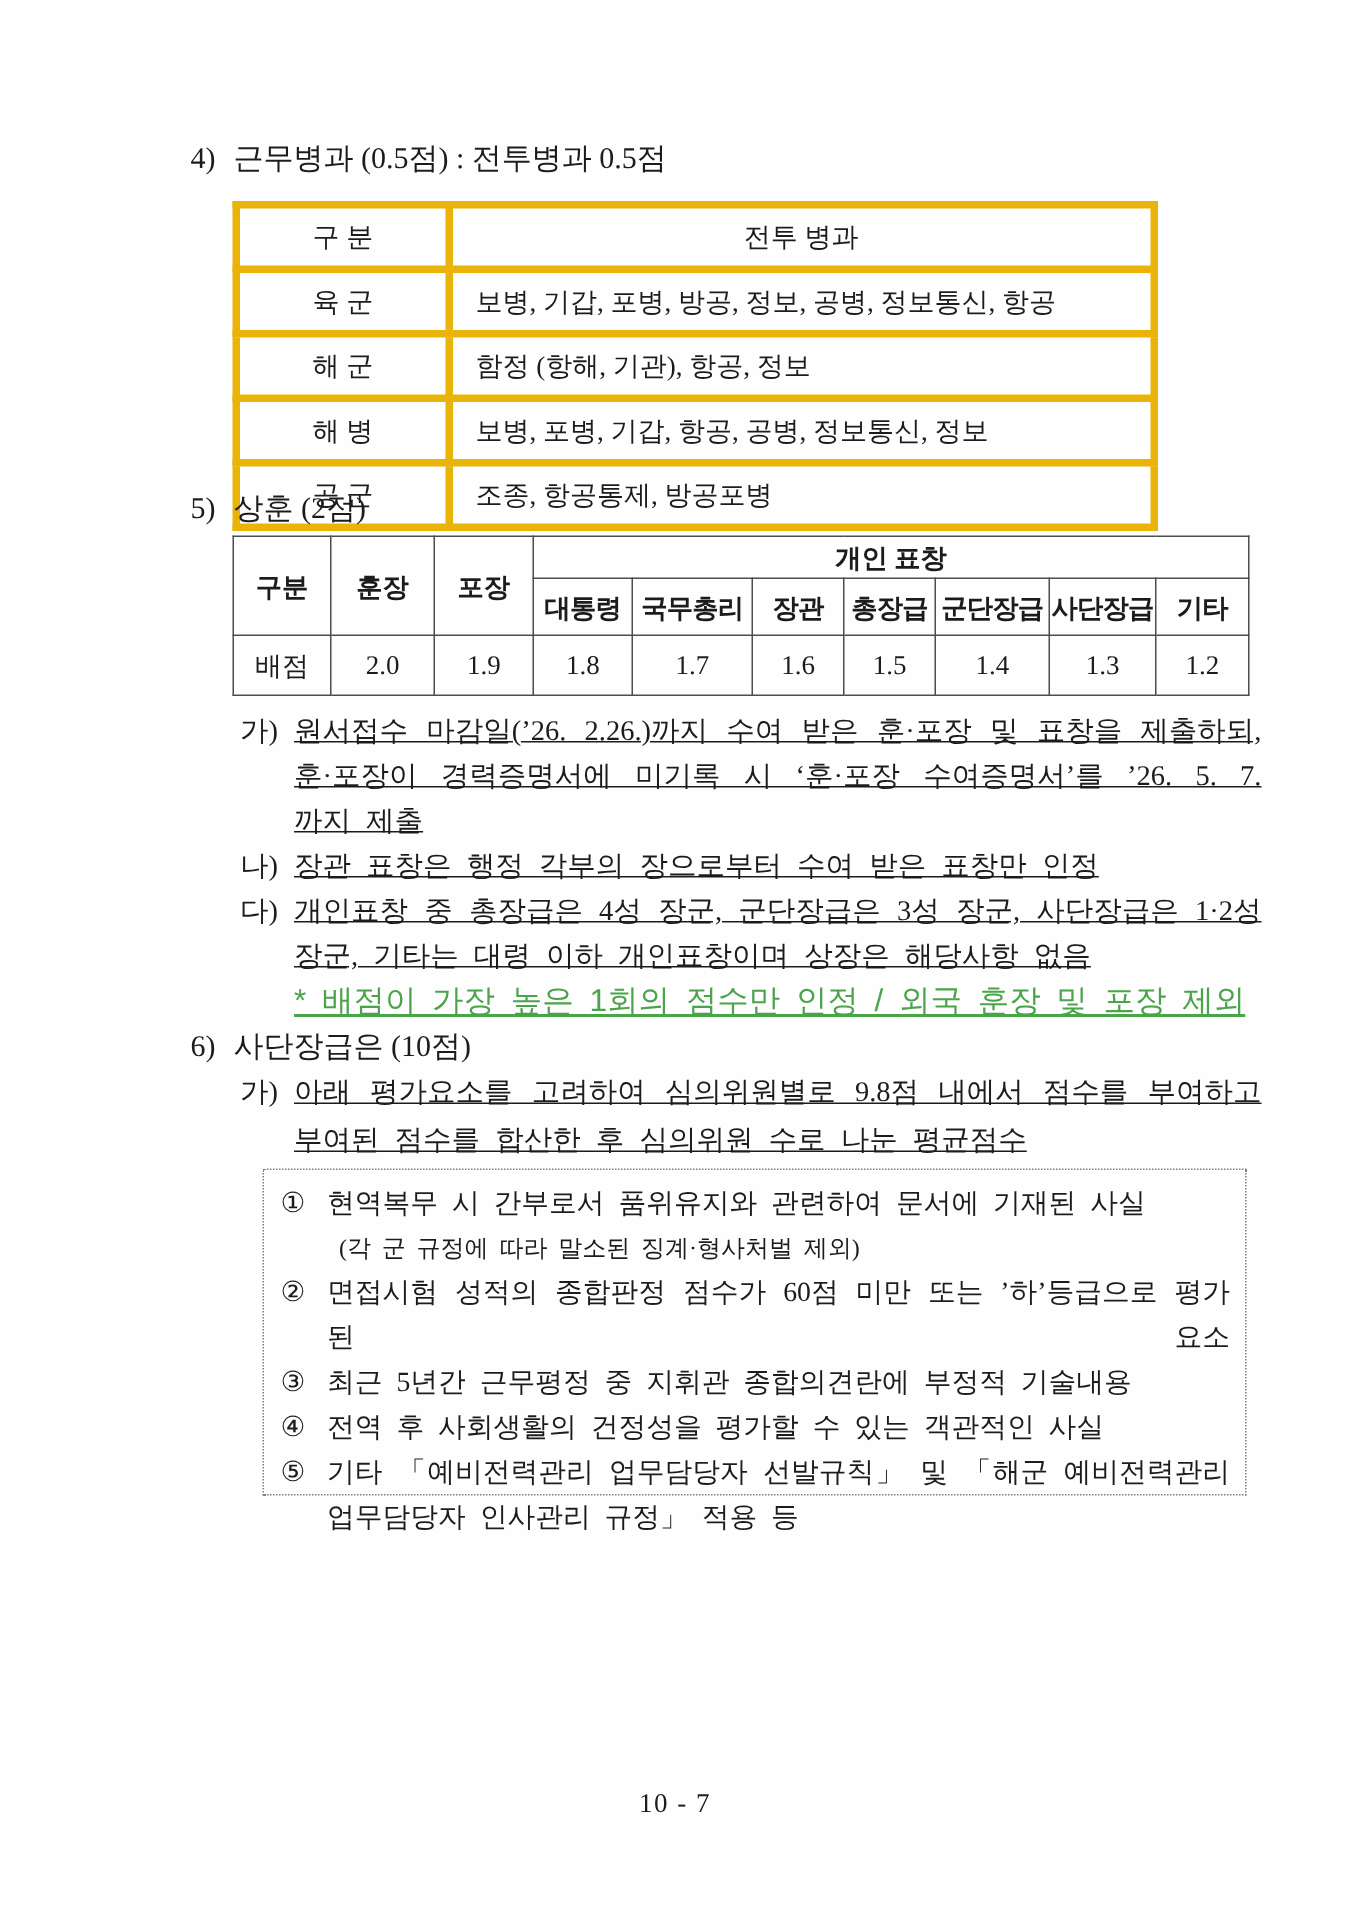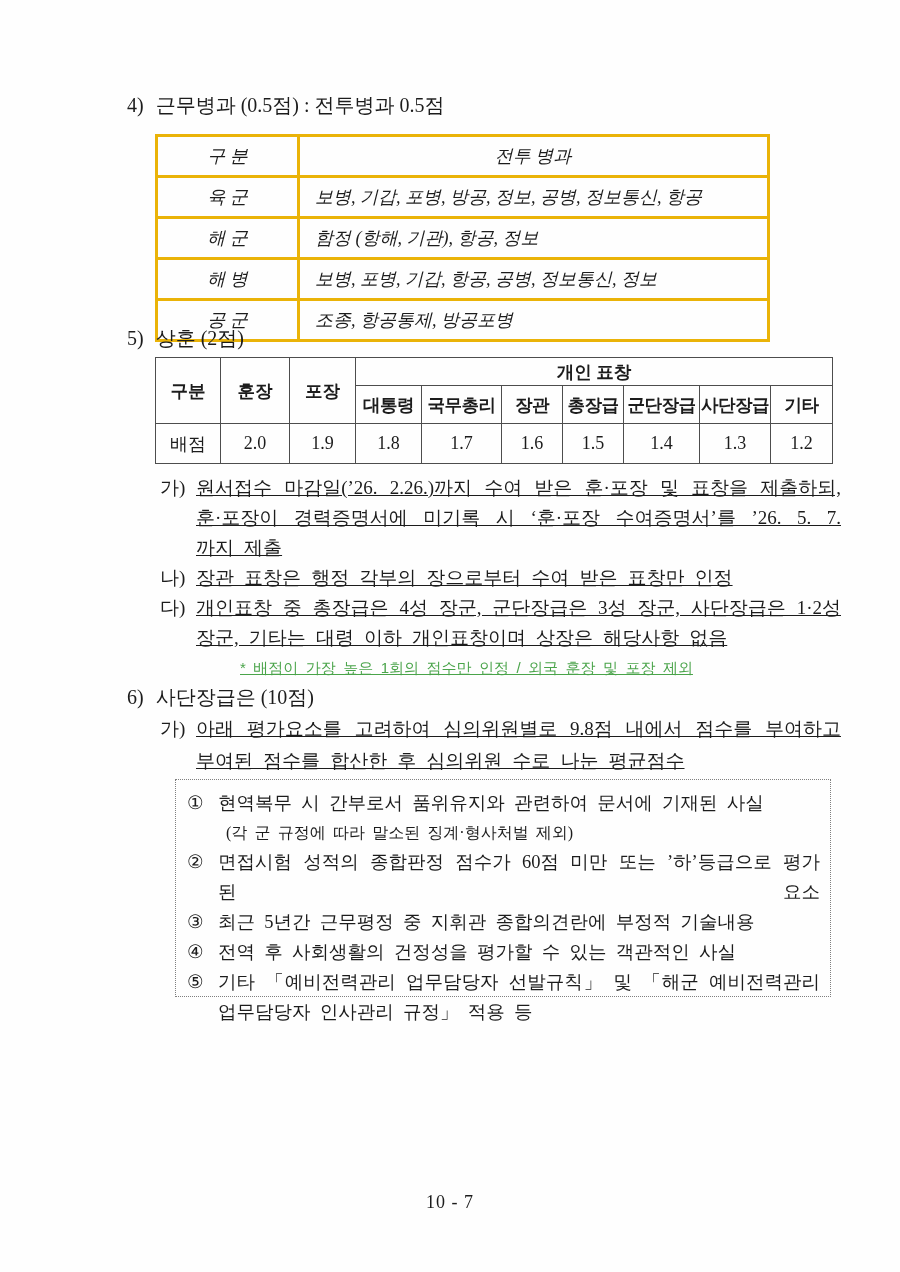--- a/index.html
+++ b/index.html
@@ -15,22 +15,22 @@
 
   .heading { position:absolute; font-size:20px; white-space:nowrap; }
   .hnum { margin-right:12px; }
 
   
   #table1 {
     position:absolute; left:155px; top:134px; width:612px;
     border-collapse:collapse; table-layout:fixed;
   }
   #table1 td {
-    border:3px solid #eab308; height:36px;
-    font-size:18px; vertical-align:middle;font-style:italic;
+    border:5px solid #eab308; height:36px;
+    font-size:18px; vertical-align:middle;
   }
   #table1 td.c1 { text-align:center; }
   #table1 td.c2 { text-align:left; padding-left:15px; }
   #table1 tr.hdr td.c2 { text-align:center; padding-left:0; }
 
   
   #table2 {
     position:absolute; left:155px; top:357px;
     border-collapse:collapse; table-layout:fixed;
   }
@@ -48,21 +48,21 @@
   #sec6item { position:absolute; left:160px; top:713px; width:681px; }
   .para { display:flex; align-items:flex-start; }
   .plabel { flex:none; width:36px; font-size:19px; line-height:30px; }
   .ptext { flex:1; min-width:0; }
   .line { font-size:19px; line-height:30px; word-spacing:0.28em;text-decoration:underline; }
   #sec6item .plabel, #sec6item .line { line-height:32px; }
   .fill { text-align:justify; text-align-last:justify; }
   .green-note {
     color:var(--green,#4aa44a);
     font-family:"Liberation Sans","DejaVu Sans",sans-serif;
-    font-size:15px; line-height:30px; word-spacing:0.22em;margin-left:44px;
+    font-size:21px; line-height:30px; word-spacing:0.22em;
   }
 
   
   #evalbox {
     position:absolute; left:175px; top:779px; width:656px; height:218px;
     border:1px dotted #7f7f7f; box-sizing:border-box;
     padding:8px 10px 0 11px;
   }
   .bitem { display:flex; align-items:flex-start; }
   .marker { flex:none; width:31px; font-size:18.5px; line-height:30px; }

